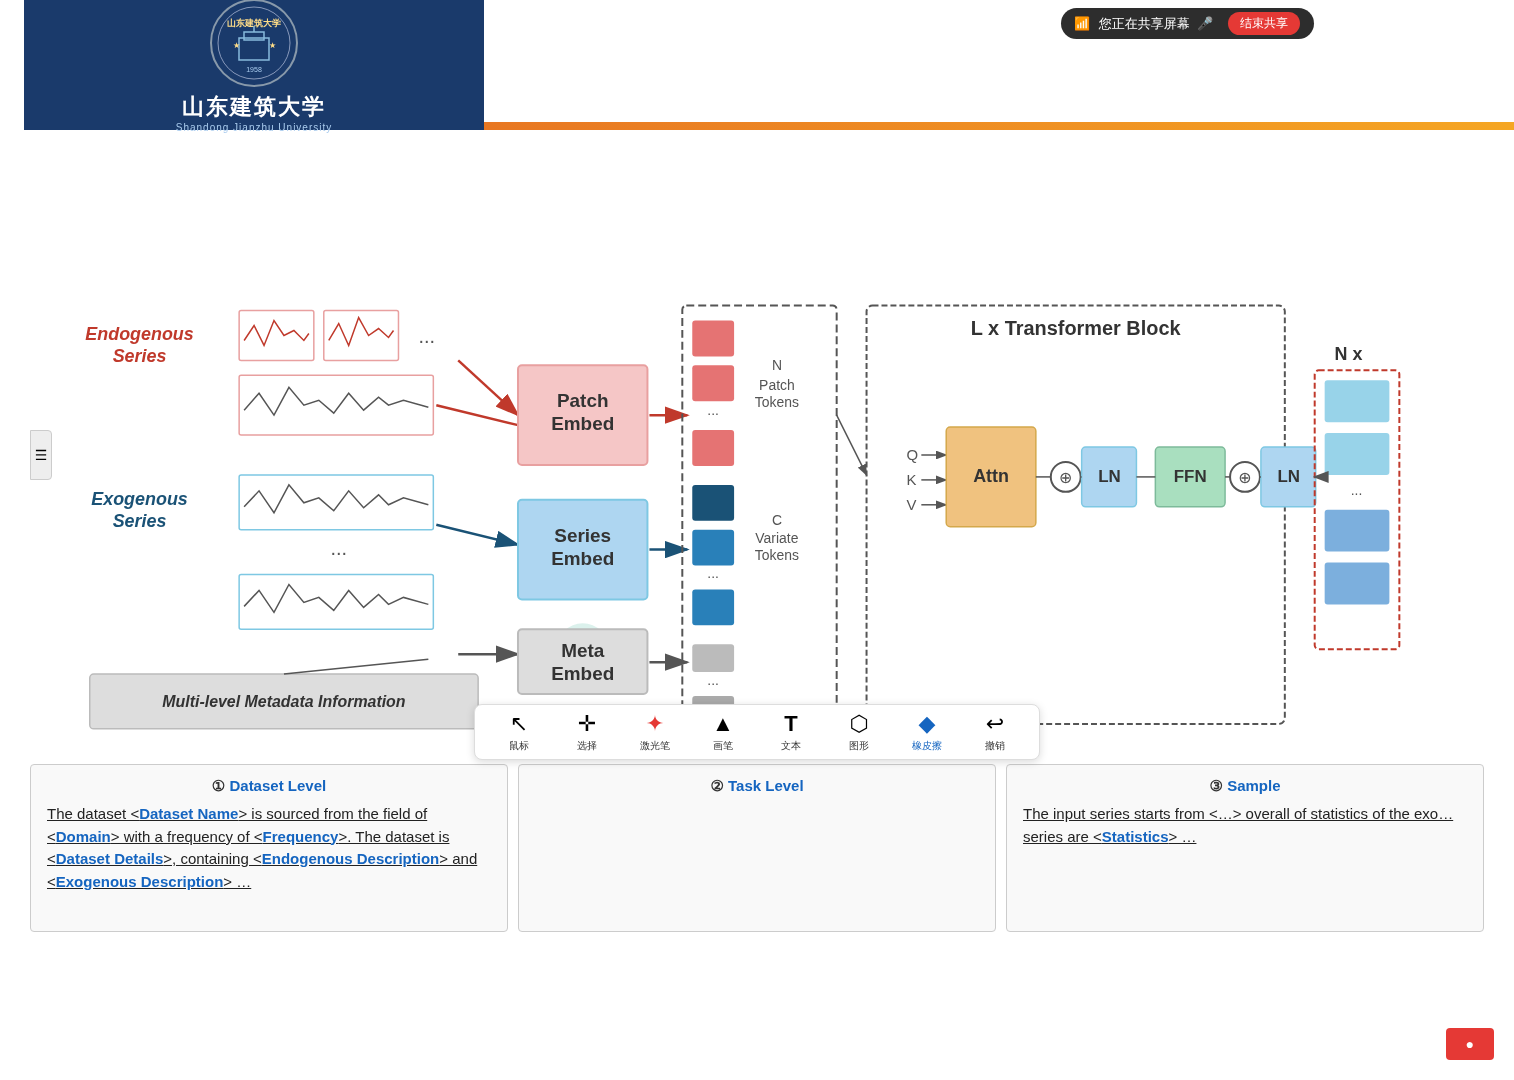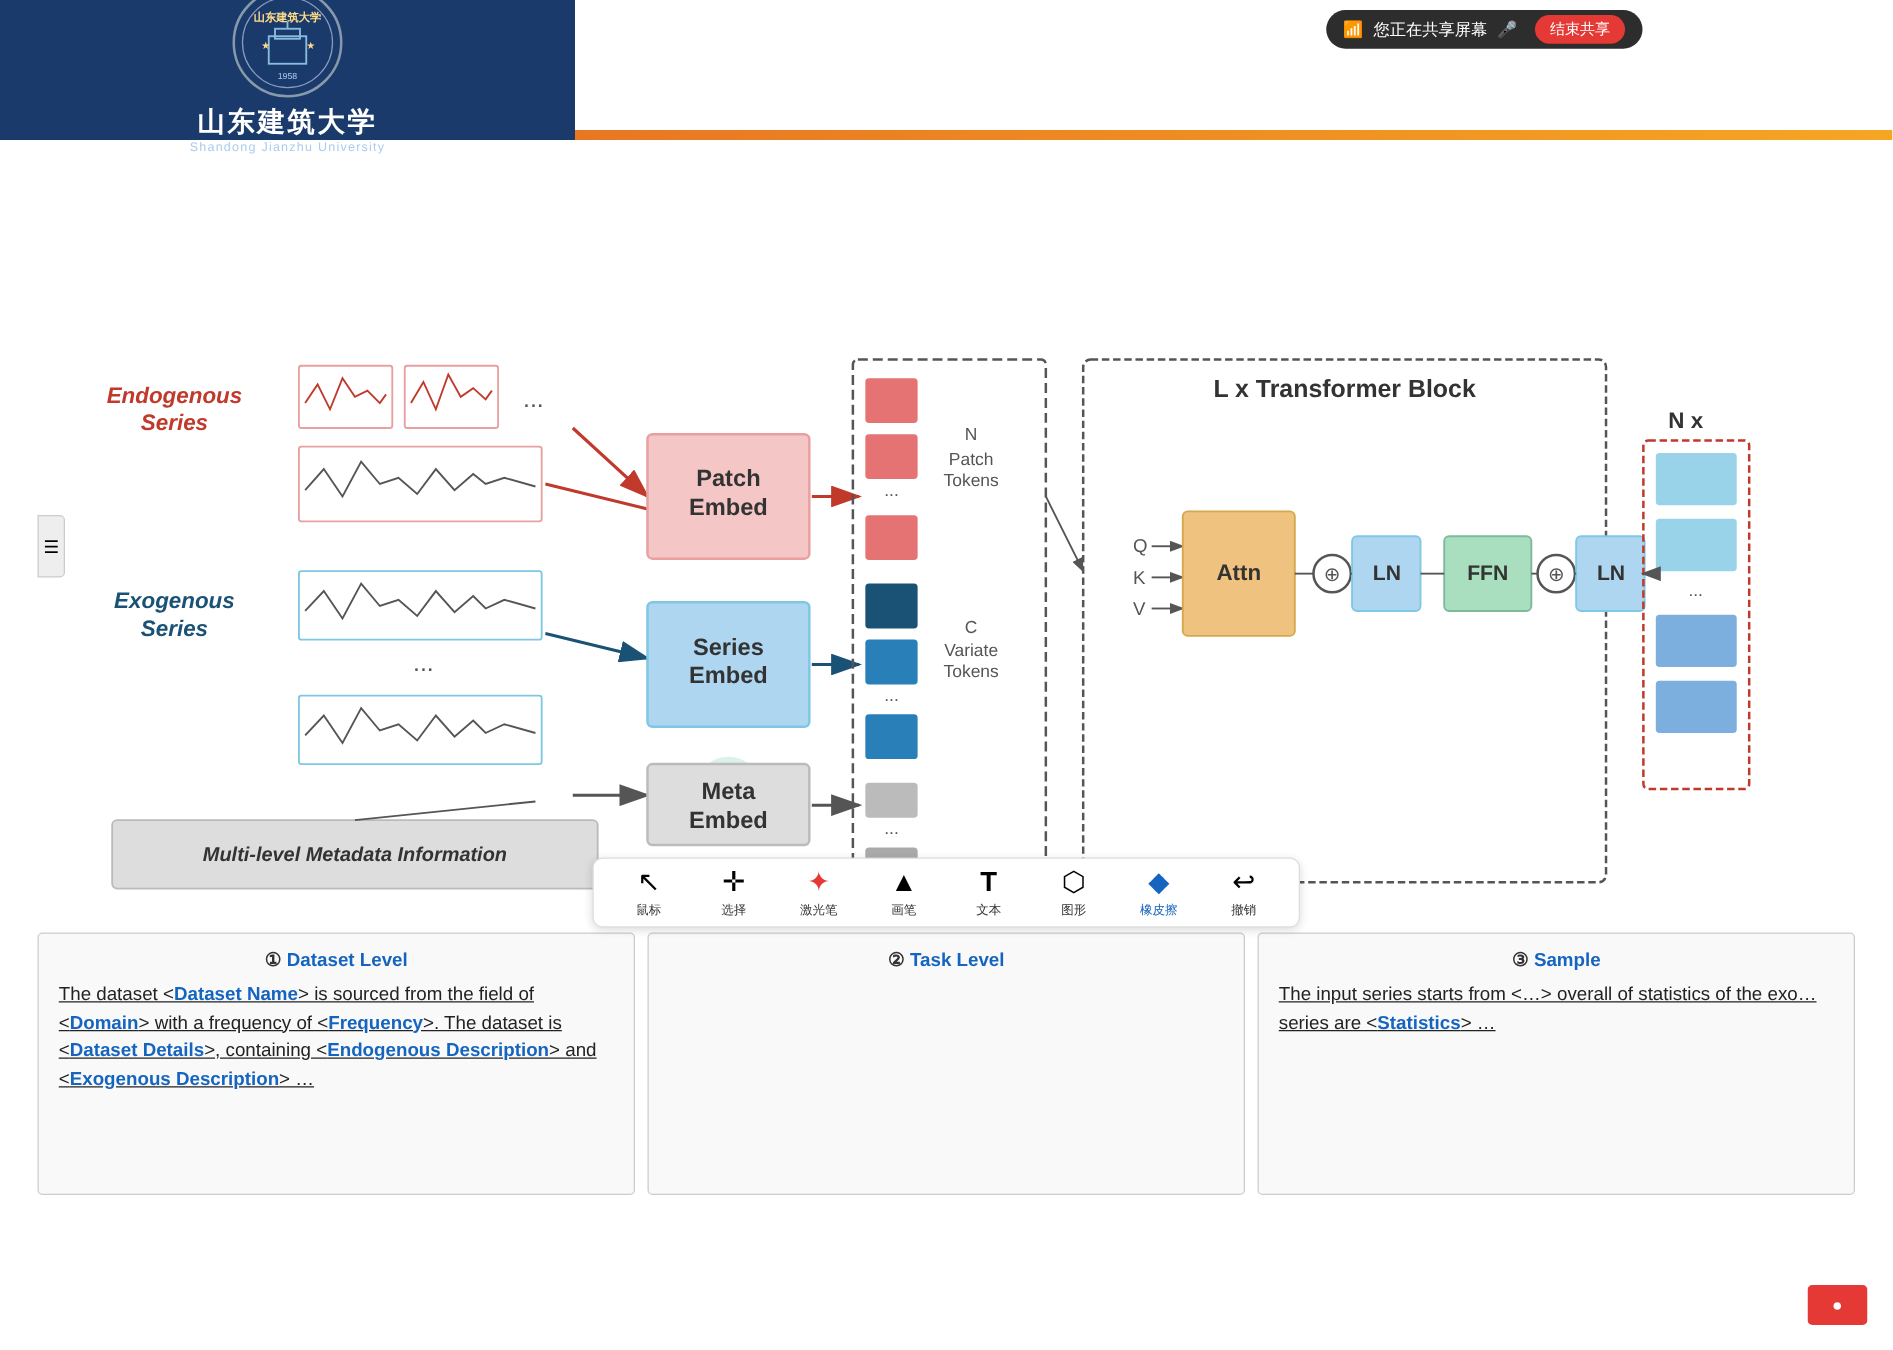--- a/index.html
+++ b/index.html
@@ -9,22 +9,23 @@
       background: #ffffff;
       font-family: Arial, sans-serif;
       overflow: hidden;
       position: relative;
     }
 
     
     #header {
       display: flex;
       align-items: stretch;
-      height: 112px;
+      height: 130px;
       position: relative;
+      padding-left: 24px;
     }
 
     #logo-area {
       width: 460px;
       background: #1a3a6b;
       display: flex;
       align-items: center;
       justify-content: center;
       padding: 10px;
       flex-shrink: 0;
@@ -145,21 +146,21 @@
     }
     .toolbar-item.active .tool-label {
       color: #1565C0;
     }
 
     
     #bottom-panels {
       display: flex;
       gap: 0;
       margin-top: 4px;
-      height: 210px;
+      height: 168px;
     }
 
     .panel {
       flex: 1;
       border: 1px solid #ccc;
       border-radius: 4px;
       padding: 12px 16px;
       background: #f9f9f9;
       overflow: hidden;
     }

